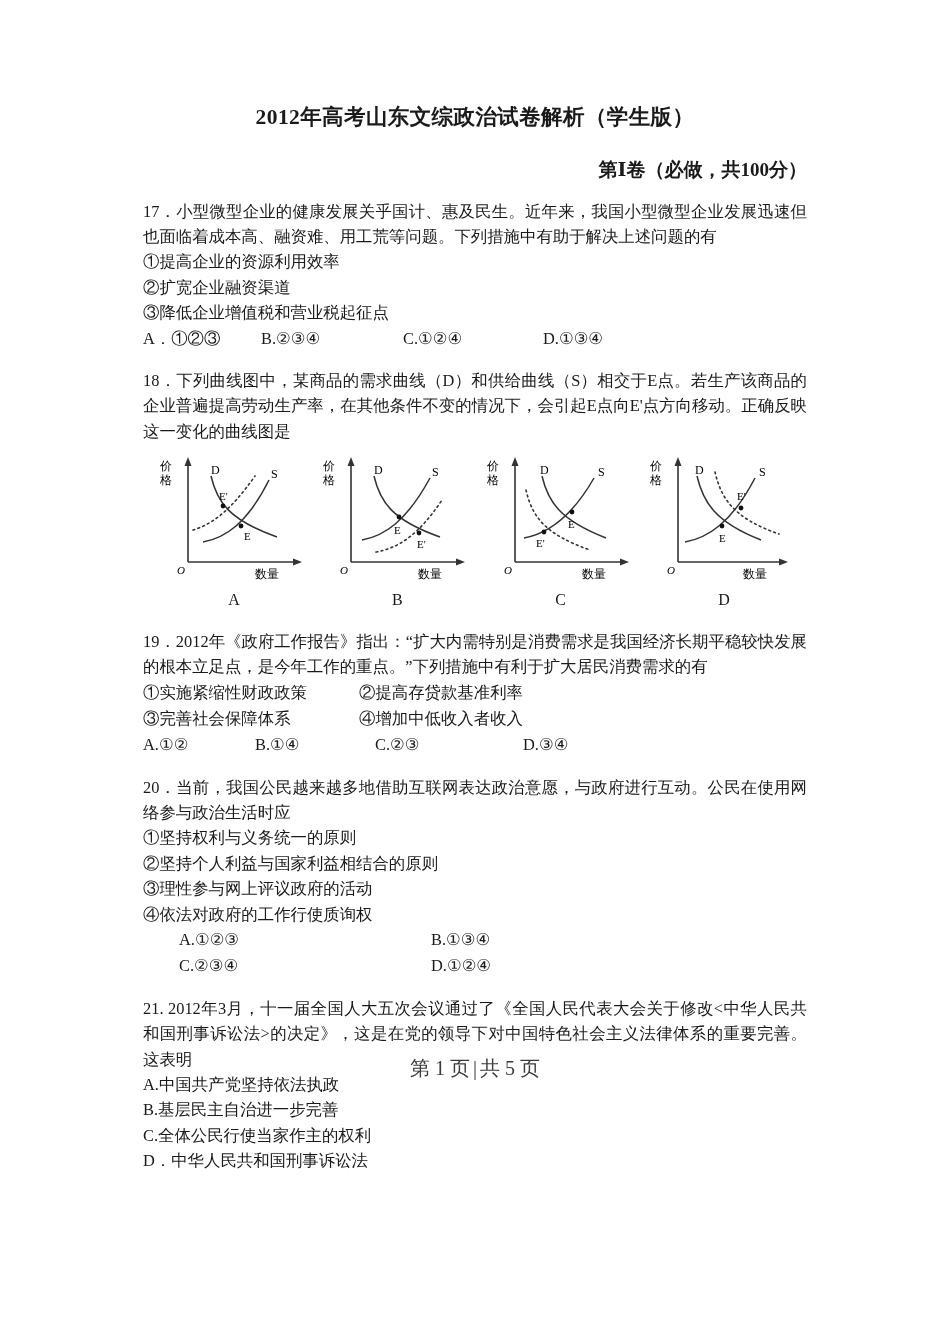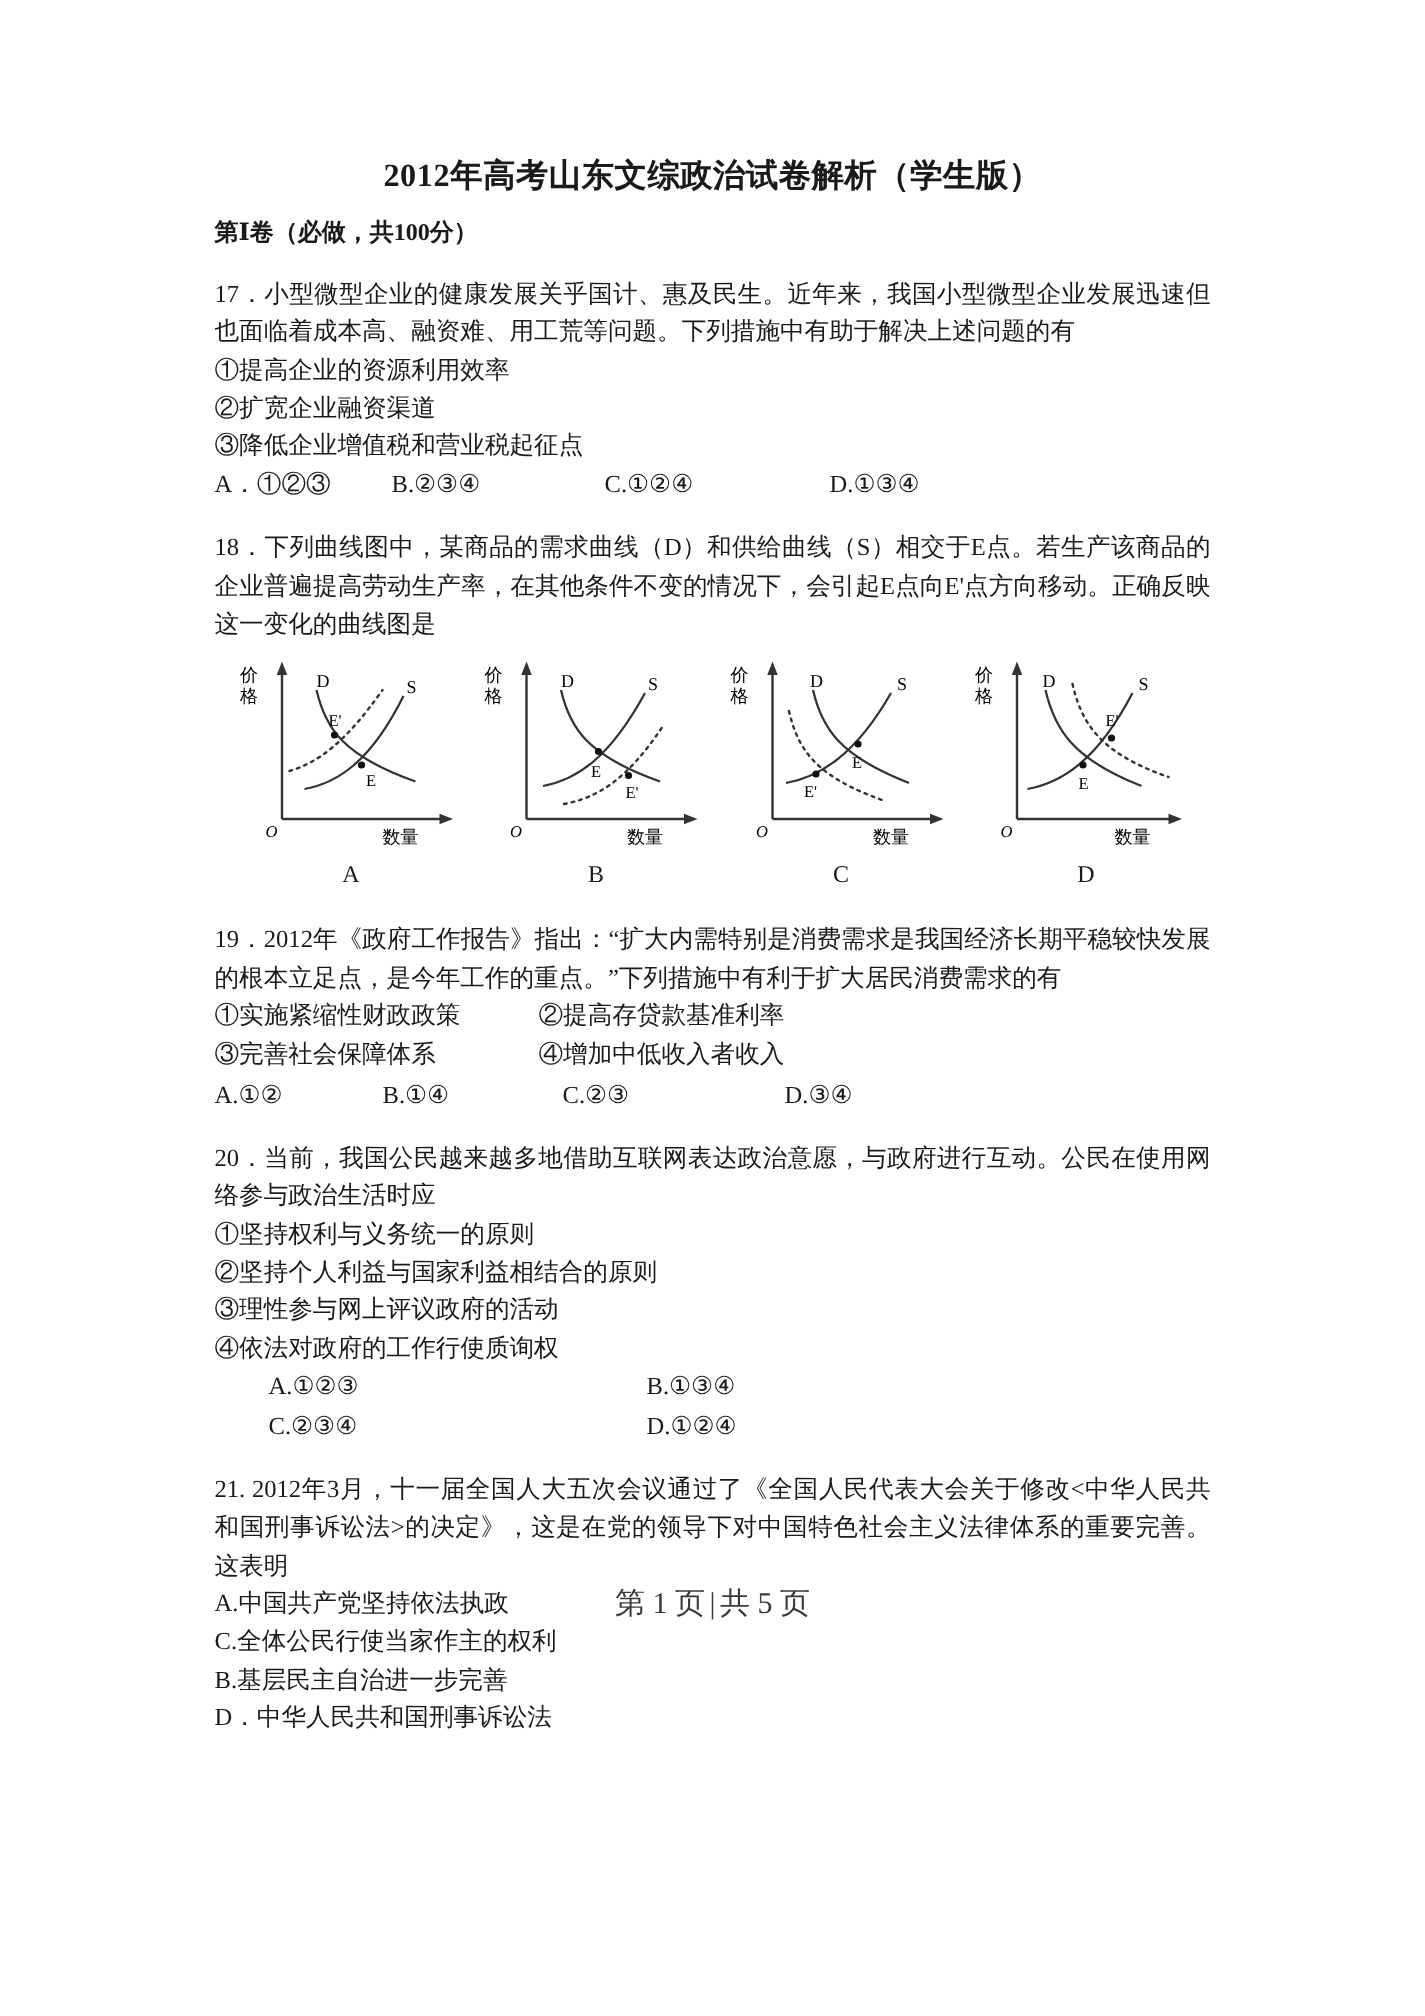--- a/index.html
+++ b/index.html
@@ -27,23 +27,23 @@
   .doc-title {
     margin-top: 104px;
     text-align: center;
     font-size: 21.5px;
     font-weight: bold;
     letter-spacing: 0.4px;
     line-height: 1.3;
     font-family: "Liberation Serif", "DejaVu Serif", serif;
   }
   .section-title {
-    margin-top: 14px;
-    text-align: left;
-    font-size: 16px;
+    margin-top: 26px;
+    text-align: right;
+    font-size: 19px;
     font-weight: bold;
     line-height: 1.3;
   }
   .question {
     margin-top: 16px;
     font-size: 16.4px;
     line-height: 1.55;
     text-align: justify;
   }
   .q-stem {
@@ -56,21 +56,21 @@
   .opt-item {
     line-height: 1.55;
   }
   .answer-row {
     display: flex;
     line-height: 1.6;
   }
   .ans-a { width: 118px; }
   .ans-b { width: 142px; font-family: Liberation Serif, serif; }
   .ans-c { width: 140px; }
-  .ans-d { width: 120px; margin-left: 10px; }
+  .ans-d { width: 120px; }
   .answer-row.two-col .ans-col { width: 216px; margin-left: 36px; }
   .answer-row.q19 .ans-col-1 { width: 112px; }
   .answer-row.q19 .ans-col-2 { width: 120px; }
   .answer-row.q19 .ans-col-3 { width: 148px; }
   .answer-row.q19 .ans-col-4 { width: 120px; }
 
   
   .charts-row {
     display: flex;
     justify-content: space-between;
@@ -264,22 +264,22 @@
     <div class="answer-row two-col">
       <span class="ans-col">C.②③④</span>
       <span class="ans-col">D.①②④</span>
     </div>
   </div>
 
   <div class="question">
     <div class="q-stem">21. 2012年3月，十一届全国人大五次会议通过了《全国人民代表大会关于修改&lt;中华人民共和国刑事诉讼法&gt;的决定》，这是在党的领导下对中国特色社会主义法律体系的重要完善。这表明</div>
     <div class="opt-list">
       <div class="opt-item">A.中国共产党坚持依法执政</div>
+      <div class="opt-item">B.基层民主自治进一步完善</div>
       <div class="opt-item">C.全体公民行使当家作主的权利</div>
-      <div class="opt-item">B.基层民主自治进一步完善</div>
       <div class="opt-item">D．中华人民共和国刑事诉讼法</div>
     </div>
   </div>
 
   <div class="footer">
     <span>第 1 页</span><span class="sep">|</span><span>共 5 页</span>
   </div>
 
 </div>
 

